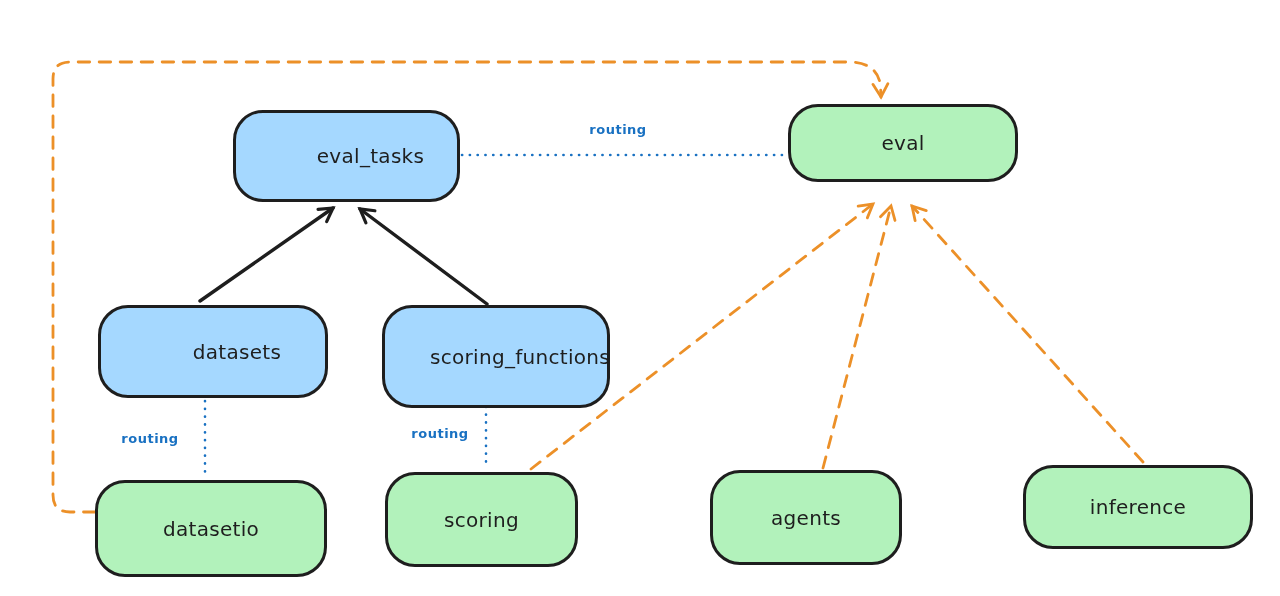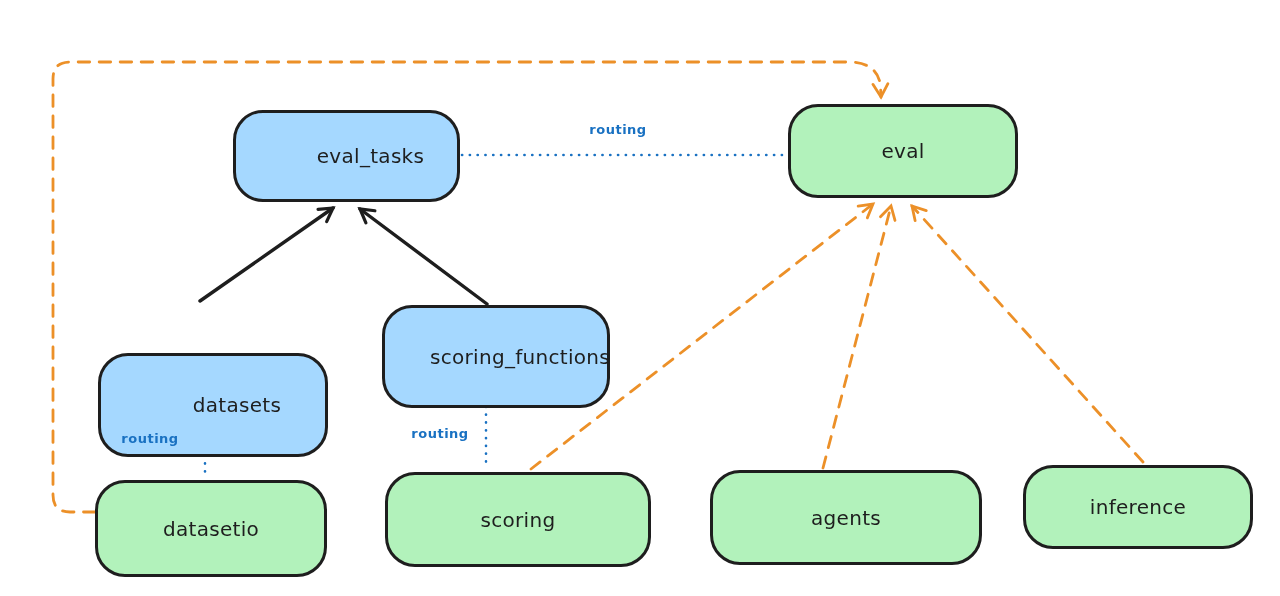--- a/index.html
+++ b/index.html
@@ -97,41 +97,41 @@
     <path class="edge-dep" marker-end="url(#ah-orange)" d="M 531 469 L 873 204"></path>
     <path class="edge-dep" marker-end="url(#ah-orange)" d="M 823 468 L 891 206"></path>
     <path class="edge-dep" marker-end="url(#ah-orange)" d="M 1143 462 L 912 206"></path>
     <path class="edge-dep" marker-end="url(#ah-orange)" d="M 95 512 L 70 512 Q 53 512 53 495 L 53 79 Q 53 62 70 62 L 850 62 Q 878 63 880.5 86 L 881 97"></path>
   </svg>
 
   <div class="node blue" style="left:233px;top:110px;width:227px;height:92px;">
     <span>eval_tasks</span>
   </div>
 
-  <div class="node green" style="left:788px;top:104px;width:230px;height:94px;text-align:center;">
+  <div class="node green" style="left:788px;top:104px;width:230px;height:78px;text-align:center;">
     <span>eval</span>
   </div>
 
-  <div class="node blue" style="left:98px;top:305px;width:230px;height:104px;margin-top:48px;">
+  <div class="node blue" style="left:98px;top:305px;width:230px;height:93px;">
     <span>datasets</span>
   </div>
 
   <div class="node blue" style="left:382px;top:305px;width:228px;height:103px;">
     <span>scoring_functions</span>
   </div>
 
   <div class="node green" style="left:95px;top:480px;width:232px;height:97px;">
     <span>datasetio</span>
   </div>
 
-  <div class="node green" style="left:385px;top:472px;width:266px;height:95px;">
+  <div class="node green" style="left:385px;top:472px;width:193px;height:95px;">
     <span>scoring</span>
   </div>
 
-  <div class="node green" style="left:710px;top:470px;width:272px;height:95px;border-radius:30px;">
+  <div class="node green" style="left:710px;top:470px;width:192px;height:95px;border-radius:30px;">
     <span>agents</span>
   </div>
 
   <div class="node green" style="left:1023px;top:465px;width:230px;height:84px;">
     <span>inference</span>
   </div>
 
   <span class="edge-label" style="left:618px;top:129px;">routing</span>
   <span class="edge-label" style="left:150px;top:438px;">routing</span>
   <span class="edge-label" style="left:440px;top:433px;">routing</span>

